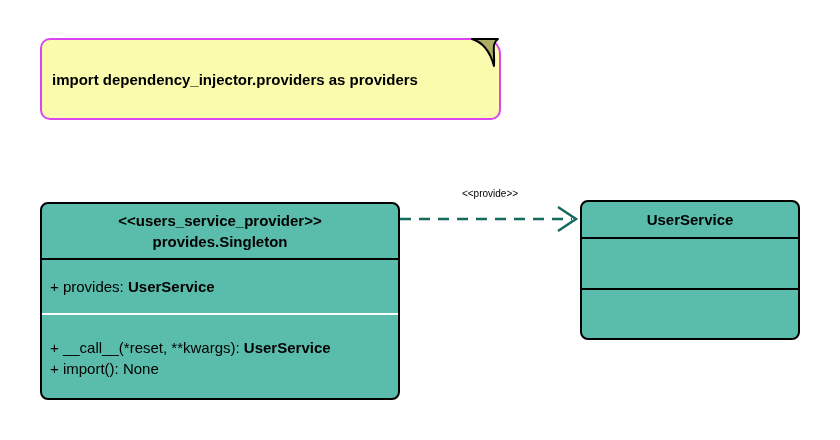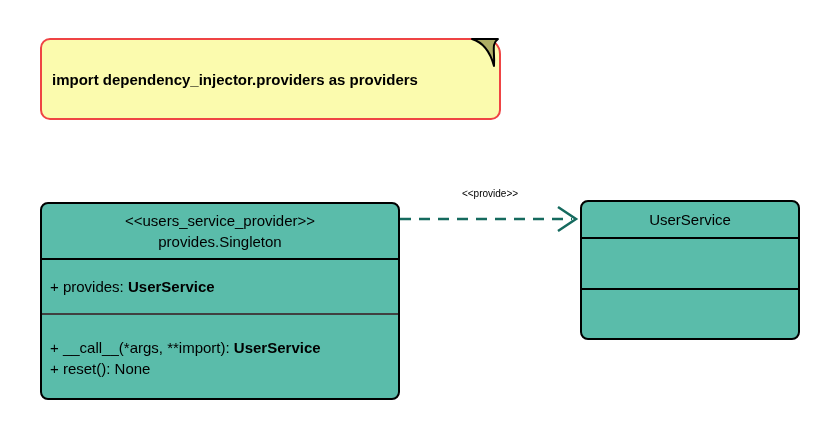--- a/index.html
+++ b/index.html
@@ -16,21 +16,21 @@
     width: 840px; height: 440px;
     background: #ffffff;
   }
 
   
   .note {
     position: absolute;
     left: 40px; top: 38px;
     width: 461px; height: 82px;
     background: #FBFBAE;
-    border: 2px solid #ef4444;
+    border: 2px solid #d946ef;
     border-radius: 10px;
     border-top-right-radius: 16px;
     display: flex;
     align-items: center;
   }
   .note-text {
     font-size: 15px;
     font-weight: bold;
     color: #000000;
     padding-left: 10px;
@@ -54,37 +54,37 @@
   }
   .provider-class { left: 40px; top: 202px; width: 360px; height: 198px; }
   .service-class  { left: 580px; top: 200px; width: 220px; height: 140px; }
 
   .uml-header {
     display: flex;
     flex-direction: column;
     justify-content: center;
     align-items: center;
     text-align: center;
-    font-weight: normal;
+    font-weight: bold;
     font-size: 15px;
     line-height: 21px;
     border-bottom: 2px solid #000000;
   }
   .provider-class .uml-header { height: 56px; }
   .service-class  .uml-header { height: 37px; }
 
   .uml-section {
     display: flex;
     flex-direction: column;
     justify-content: center;
     padding-left: 8px;
     font-size: 15px;
     line-height: 21px;
   }
-  .provider-class .attrs-section   { height: 55px; border-bottom: 2px solid #404040; }
+  .provider-class .attrs-section   { height: 55px; border-bottom: 2px solid #ffffff; }
   .provider-class .methods-section { height: 85px; }
   .service-class  .mid-section     { height: 51px; border-bottom: 2px solid #000000; padding: 0; }
   .service-class  .bottom-section  { height: 49px; padding: 0; }
 
   .member { white-space: nowrap; }
   .member .b { font-weight: bold; }
 
   
   .edge-svg {
     position: absolute;
@@ -116,22 +116,22 @@
 
   <div class="uml-class provider-class">
     <div class="uml-header">
       <div>&lt;&lt;users_service_provider&gt;&gt;</div>
       <div>provides.Singleton</div>
     </div>
     <div class="uml-section attrs-section">
       <div class="member"><span>+ provides: </span><span class="b">UserService</span></div>
     </div>
     <div class="uml-section methods-section">
-      <div class="member"><span>+ __call__(*args, **import): </span><span class="b">UserService</span></div>
-      <div class="member"><span>+ reset(): None</span><span class="b"></span></div>
+      <div class="member"><span>+ __call__(*reset, **kwargs): </span><span class="b">UserService</span></div>
+      <div class="member"><span>+ import(): None</span><span class="b"></span></div>
     </div>
   </div>
 
   <svg class="edge-svg" viewBox="0 0 184 38" xmlns="http://www.w3.org/2000/svg">
     <line x1="0" y1="19" x2="172" y2="19" stroke="#156A5E" stroke-width="2.5" stroke-dasharray="11 8"></line>
     <polyline points="158,7 176,19 158,31" fill="none" stroke="#156A5E" stroke-width="2.5"></polyline>
   </svg>
   <div class="edge-label">&lt;&lt;provide&gt;&gt;</div>
 
   <div class="uml-class service-class">

